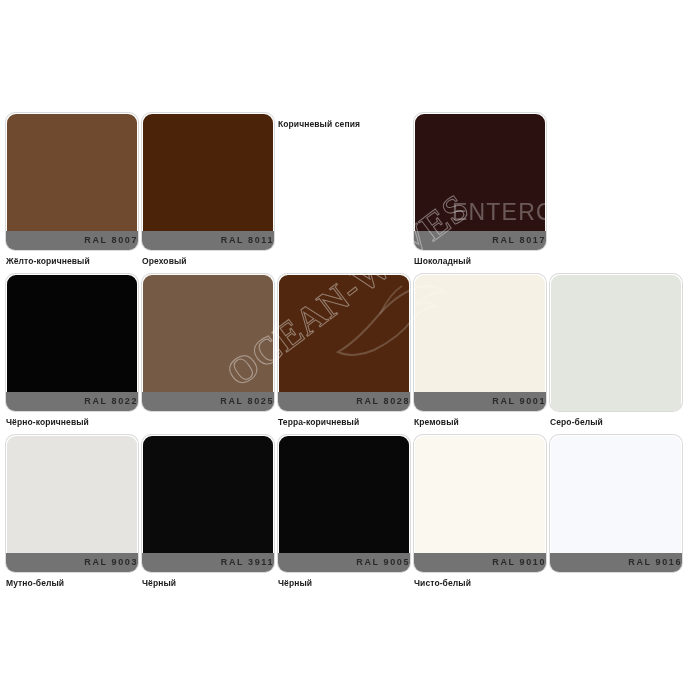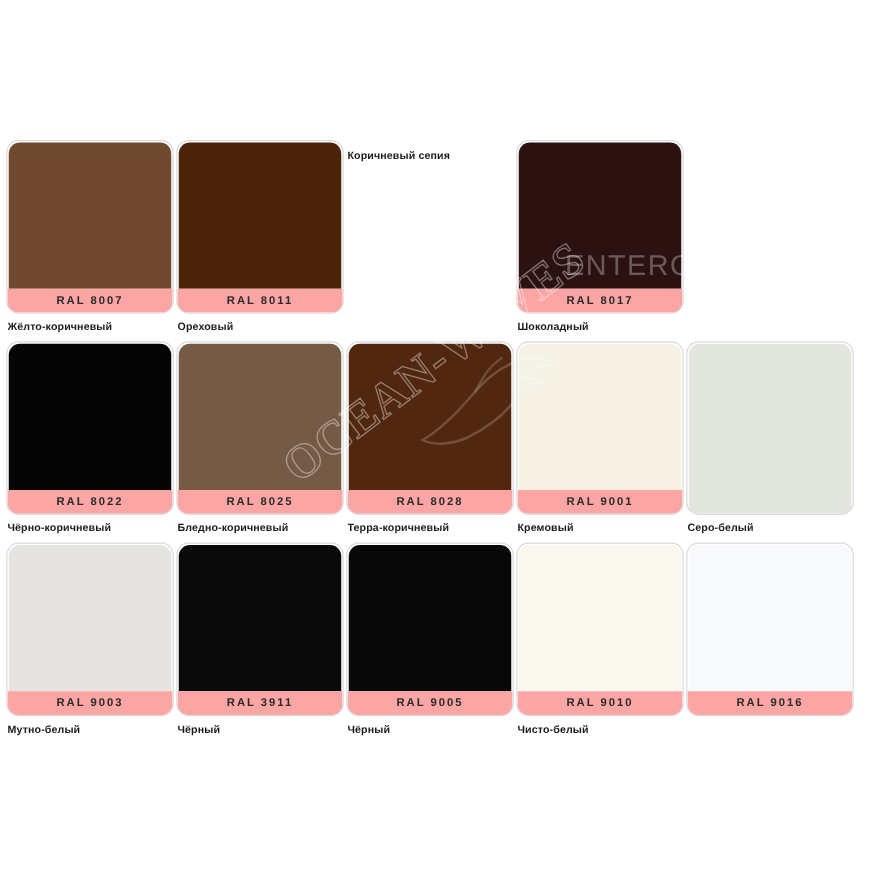--- a/index.html
+++ b/index.html
@@ -62,26 +62,26 @@
   .swatch-color {
     flex: 1 1 auto;
     border-top-left-radius: 9px;
     border-top-right-radius: 9px;
     margin: 1px 1px 0 1px;
   }
 
   .swatch-code {
     height: 19px;
     line-height: 19px;
-    text-align: center;
+    text-align: right;
     font-size: 9px;
     font-weight: bold;
     letter-spacing: 1.6px;
     color: #2a2a2a;
-    background: #fca5a5;
+    background: #737373;
     white-space: nowrap;
     overflow: hidden;
     font-family: "Liberation Sans", sans-serif;
   }
 
   .swatch-name {
     height: 18px;
     line-height: 18px;
     text-align: left;
     font-size: 8.5px;
@@ -175,21 +175,20 @@
           <div class="swatch-color" style="background: rgb(5, 5, 5);"></div>
           <div class="swatch-code">RAL 8022</div>
         </div>
         <div class="swatch-name">Чёрно-коричневый</div>
       </div>
       <div class="swatch-cell">
         <div class="swatch-card">
           <div class="swatch-color" style="background: rgb(117, 90, 69);"></div>
           <div class="swatch-code">RAL 8025</div>
         </div>
-        <div class="swatch-name">Бледно-коричневый</div>
       </div>
       <div class="swatch-cell">
         <div class="swatch-card">
           <div class="swatch-color" style="background: rgb(81, 40, 15);"></div>
           <div class="swatch-code">RAL 8028</div>
         </div>
         <div class="swatch-name">Терра-коричневый</div>
       </div>
       <div class="swatch-cell">
         <div class="swatch-card">

